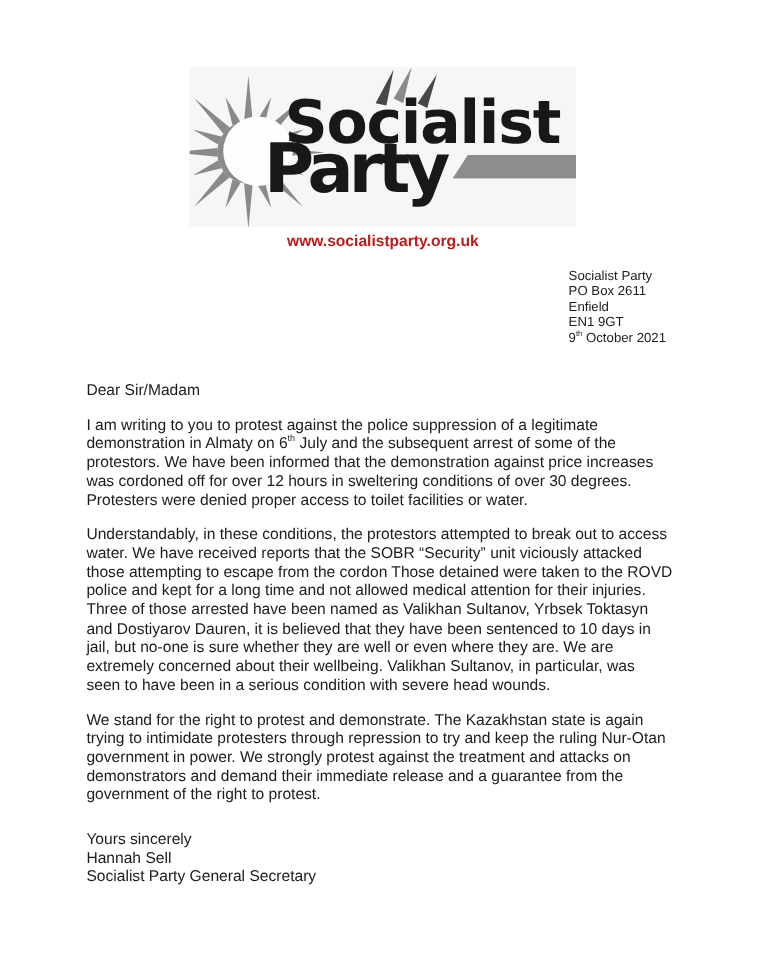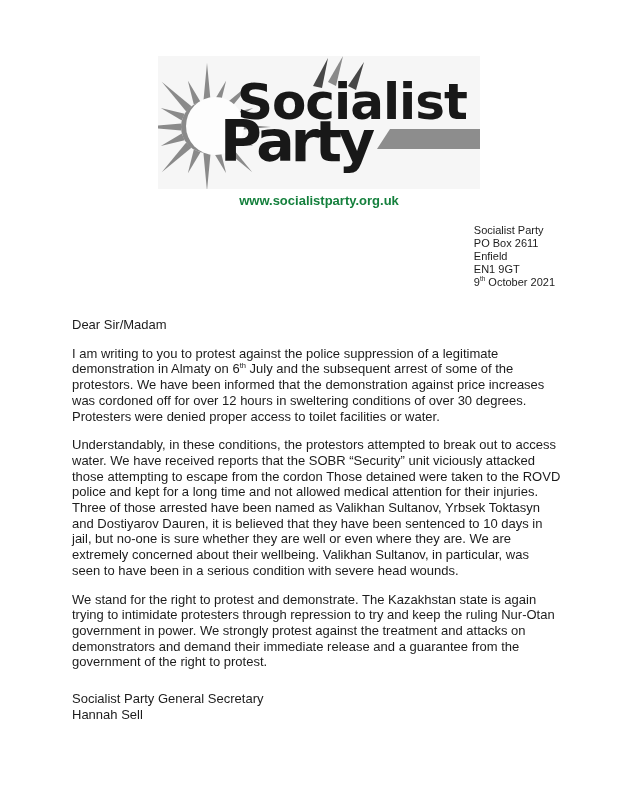--- a/index.html
+++ b/index.html
@@ -56,21 +56,21 @@
   }
 
   
   .website-row {
     position: absolute;
     left: 158px; top: 172px;
     width: 322px;
     text-align: center;
     font-size: 13px;
     font-weight: bold;
-    color: #15803d;
+    color: #b91c1c;
   }
 
   
   .address-block {
     position: absolute;
     right: 77px; top: 203px;
     text-align: left;
     font-size: 11px;
     line-height: 13px;
     color: var(--body-text);
@@ -132,18 +132,19 @@
   <div class="website-row">www.socialistparty.org.uk</div>
 
   <div class="address-block"><span>Socialist Party</span><br><span>PO Box 2611</span><br><span>Enfield</span><br><span>EN1 9GT</span><br><span>9</span><sup class="ord">th</sup><span> October 2021</span></div>
 
   <div class="letter-body">
     <p>Dear Sir/Madam</p>
     <p><span>I am writing to you to protest against the police suppression of a legitimate</span><br><span>demonstration in Almaty on 6</span><sup class="ord">th</sup><span> July and the subsequent arrest of some of the</span><br><span>protestors. We have been informed that the demonstration against price increases</span><br><span>was cordoned off for over 12 hours in sweltering conditions of over 30 degrees.</span><br><span>Protesters were denied proper access to toilet facilities or water.</span></p>
     <p><span>Understandably, in these conditions, the protestors attempted to break out to access</span><br><span>water. We have received reports that the SOBR “Security” unit viciously attacked</span><br><span>those attempting to escape from the cordon Those detained were taken to the ROVD</span><br><span>police and kept for a long time and not allowed medical attention for their injuries.</span><br><span>Three of those arrested have been named as Valikhan Sultanov, Yrbsek Toktasyn</span><br><span>and Dostiyarov Dauren, it is believed that they have been sentenced to 10 days in</span><br><span>jail, but no-one is sure whether they are well or even where they are.  We are</span><br><span>extremely concerned about their wellbeing.  Valikhan Sultanov, in particular, was</span><br><span>seen to have been in a serious condition with severe head wounds.</span></p>
     <p><span>We stand for the right to protest and demonstrate. The Kazakhstan state is again</span><br><span>trying to intimidate protesters through repression to try and keep the ruling Nur-Otan</span><br><span>government in power. We strongly protest against the treatment and attacks on</span><br><span>demonstrators and demand their immediate release and a guarantee from the</span><br><span>government of the right to protest.</span></p>
     <div class="closing-block">
+      <div>Yours sincerely</div>
+      <div>Hannah Sell</div>
       <div>Socialist Party General Secretary</div>
-      <div>Hannah Sell</div>
     </div>
   </div>
 
 </div>
 
 </body></html>

